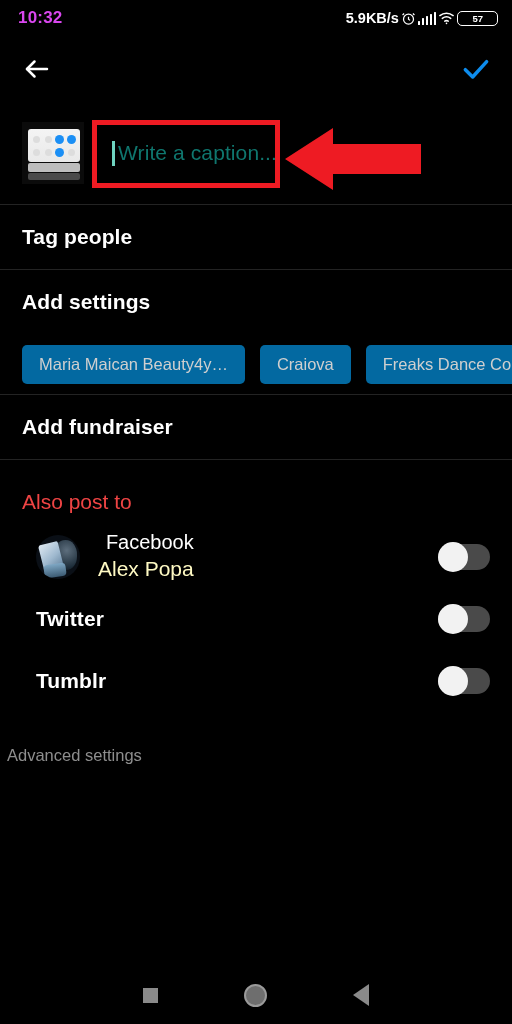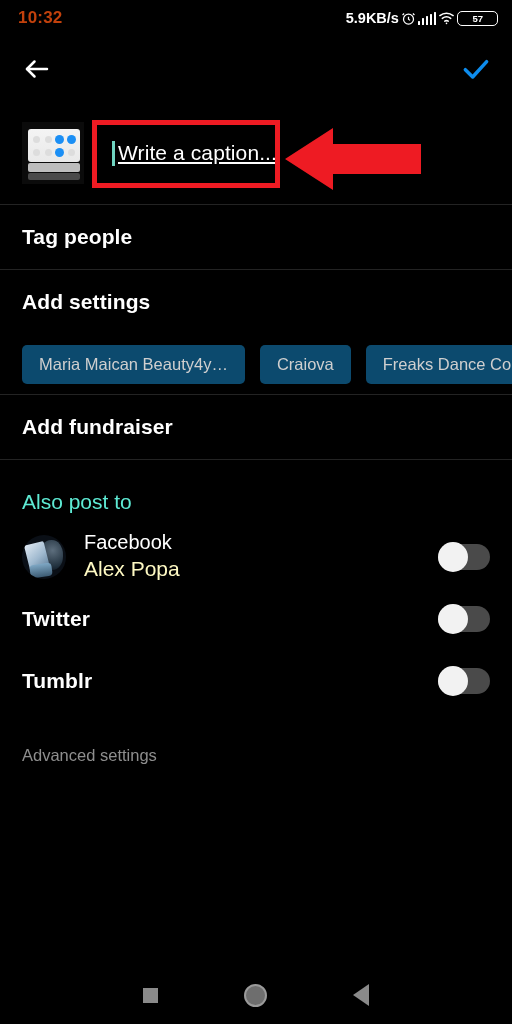--- a/index.html
+++ b/index.html
@@ -8,21 +8,21 @@
     width:512px; height:1024px; overflow:hidden;
     font-family:"Liberation Sans", sans-serif;
     color:#fff; position:relative;
   }
 
   
   .statusbar {
     height:36px; display:flex; align-items:center;
     justify-content:space-between; padding:0 14px 0 18px;
   }
-  .sb-time { font-size:17px; font-weight:bold; letter-spacing:.2px; color:#c2410c; }
+  .sb-time { font-size:17px; font-weight:bold; letter-spacing:.2px; color:#d946ef; }
   .sb-right { display:flex; align-items:center; gap:2px; }
   .sb-net { font-size:14.5px; font-weight:bold; color:#fff; }
   .ic { display:block; }
 
   
   .bars { display:flex; align-items:flex-end; gap:1.5px; height:13px; }
   .bars i { width:2.5px; background:#fff; display:block; border-radius:.5px; }
   .bars i:nth-child(1){height:4px;} .bars i:nth-child(2){height:6.5px;}
   .bars i:nth-child(3){height:9px;} .bars i:nth-child(4){height:11px;}
   .bars i:nth-child(5){height:13px;}
@@ -73,21 +73,21 @@
     position:absolute; left:6px; right:4px; top:51px; height:7px;
     background:#4a4a4a; border-radius:2px;
   }
   .caption-field {
     flex:1; margin-left:28px; display:flex; align-items:center;
     height:68px; position:relative;
   }
   .caret {
     width:3px; height:25px; background:#6fd3c0; margin-right:3px; flex:none;
   }
-  .caption-ph { font-size:21px; color:#ffffff; letter-spacing:.1px;text-decoration:underline; }
+  .caption-ph { font-size:21px; color:#0f766e; letter-spacing:.1px; }
 
   
   .anno-box {
     position:absolute; left:92px; top:120px; width:188px; height:68px;
     border:5px solid #ee1b23; pointer-events:none;
   }
   .anno-arrow { position:absolute; left:285px; top:126px; pointer-events:none; }
 
   
   .divider { height:1px; background:#232323; }
@@ -96,30 +96,30 @@
     cursor:pointer;
   }
   .row-label { font-size:21px; color:#fff; letter-spacing:.1px;font-weight:bold; }
 
   
   .chips {
     display:flex; gap:15px; padding:0 0 0 22px; height:60px;
     align-items:center; overflow:hidden; white-space:nowrap;
   }
   .chip {
-    background:#0c4a6e; color:#cfcfcf; font-size:16.5px;
+    background:#0369a1; color:#cfcfcf; font-size:16.5px;
     padding:10px 17px; border-radius:5px; flex:none; cursor:pointer;
   }
 
   
   .section-head {
-    font-size:21px; color:#5eead4; padding:30px 22px 12px;
+    font-size:21px; color:#ef4444; padding:30px 22px 12px;
   }
   .post-row {
-    height:62px; display:flex; align-items:center; padding:0 22px 0 22px;
+    height:62px; display:flex; align-items:center; padding:0 22px 0 36px;text-align:right;
   }
   .avatar {
     width:44px; height:44px; border-radius:50%; flex:none; overflow:hidden;
     position:relative; background:#0a0f16; margin-right:18px;
   }
   .av-card {
     position:absolute; left:5px; top:8px; width:20px; height:27px;
     background:linear-gradient(150deg,#dfe9f2 0%,#9fb9cf 55%,#5f7f9b 100%);
     transform:rotate(-14deg); border-radius:2px;
   }
@@ -142,21 +142,21 @@
   .toggle {
     width:52px; height:26px; border-radius:13px; background:#4a4a4a;
     position:relative; flex:none; cursor:pointer;
   }
   .toggle .knob {
     position:absolute; left:0px; top:-2px; width:30px; height:30px;
     border-radius:50%; background:#f2f2f2;
   }
 
   .advanced {
-    font-size:16.5px; color:#8e8e8e; padding:34px 22px 0;
+    font-size:16.5px; color:#8e8e8e; padding:34px 7px 0;
   }
 
   
   .navbar {
     position:absolute; left:0; bottom:0; width:512px; height:58px;
     display:flex; align-items:center; justify-content:space-around;
     padding:0 100px;
   }
   .nav-sq { width:15px; height:15px; background:#8a8a8a; cursor:pointer; }
   .nav-home {

